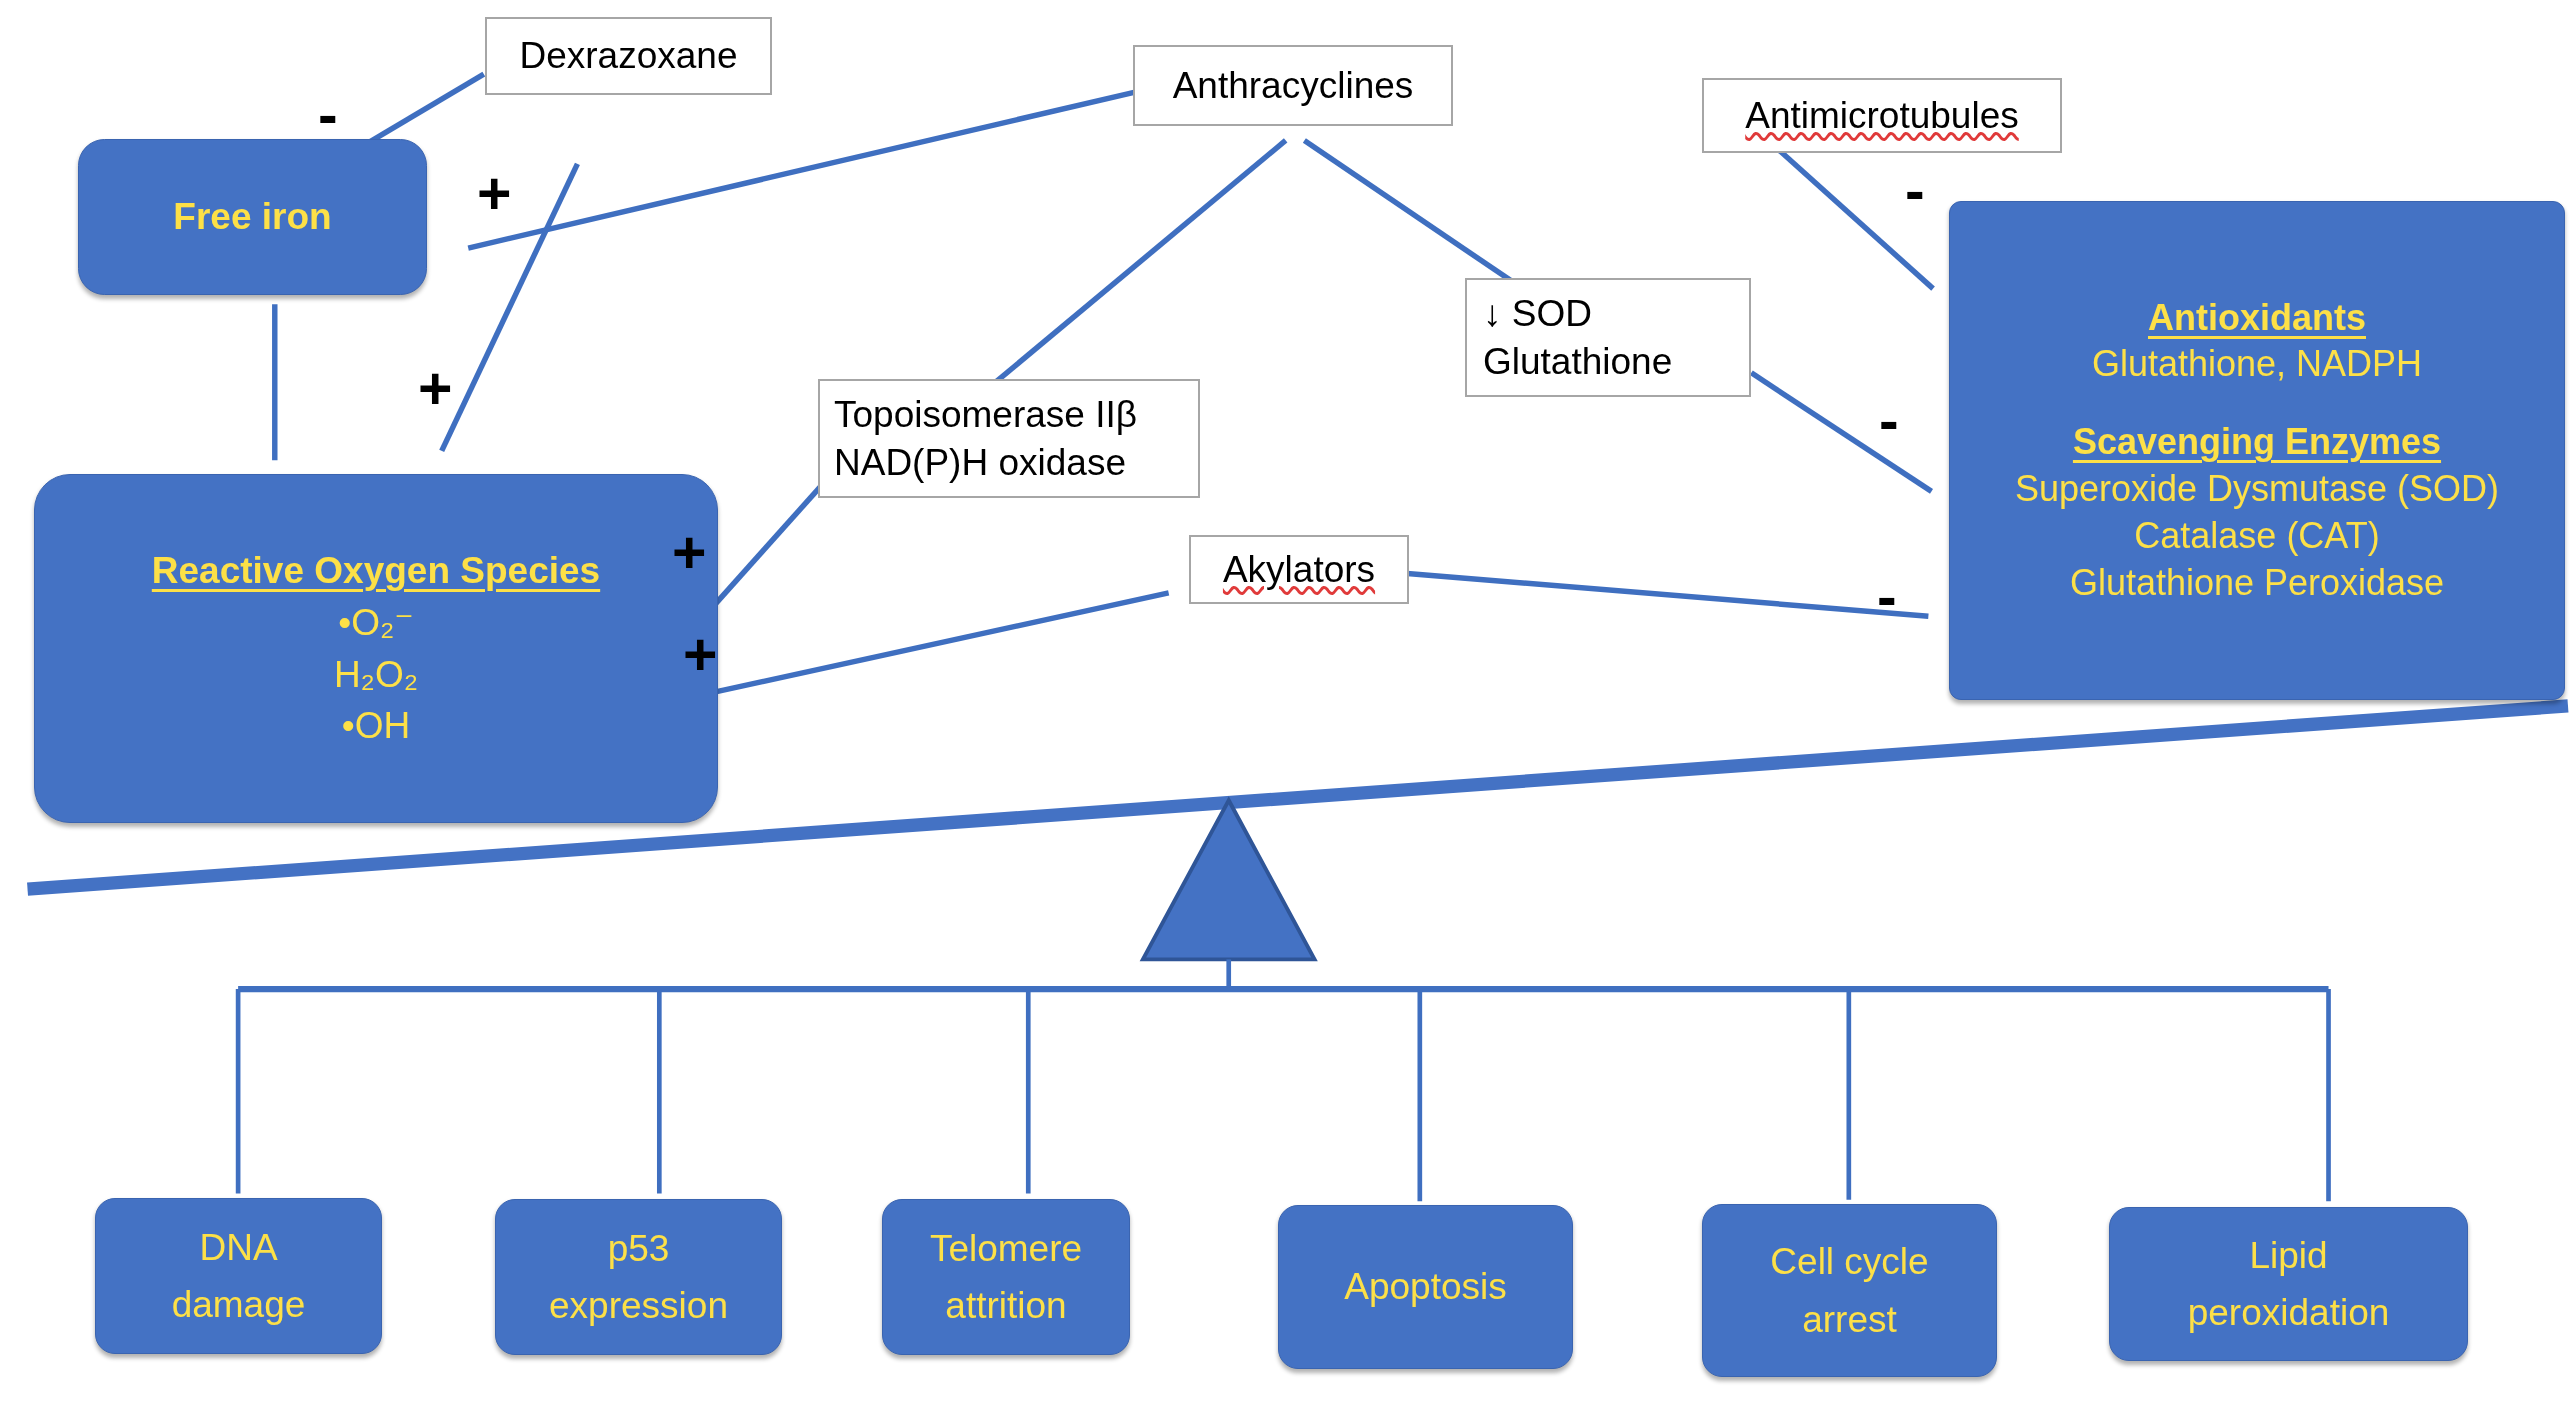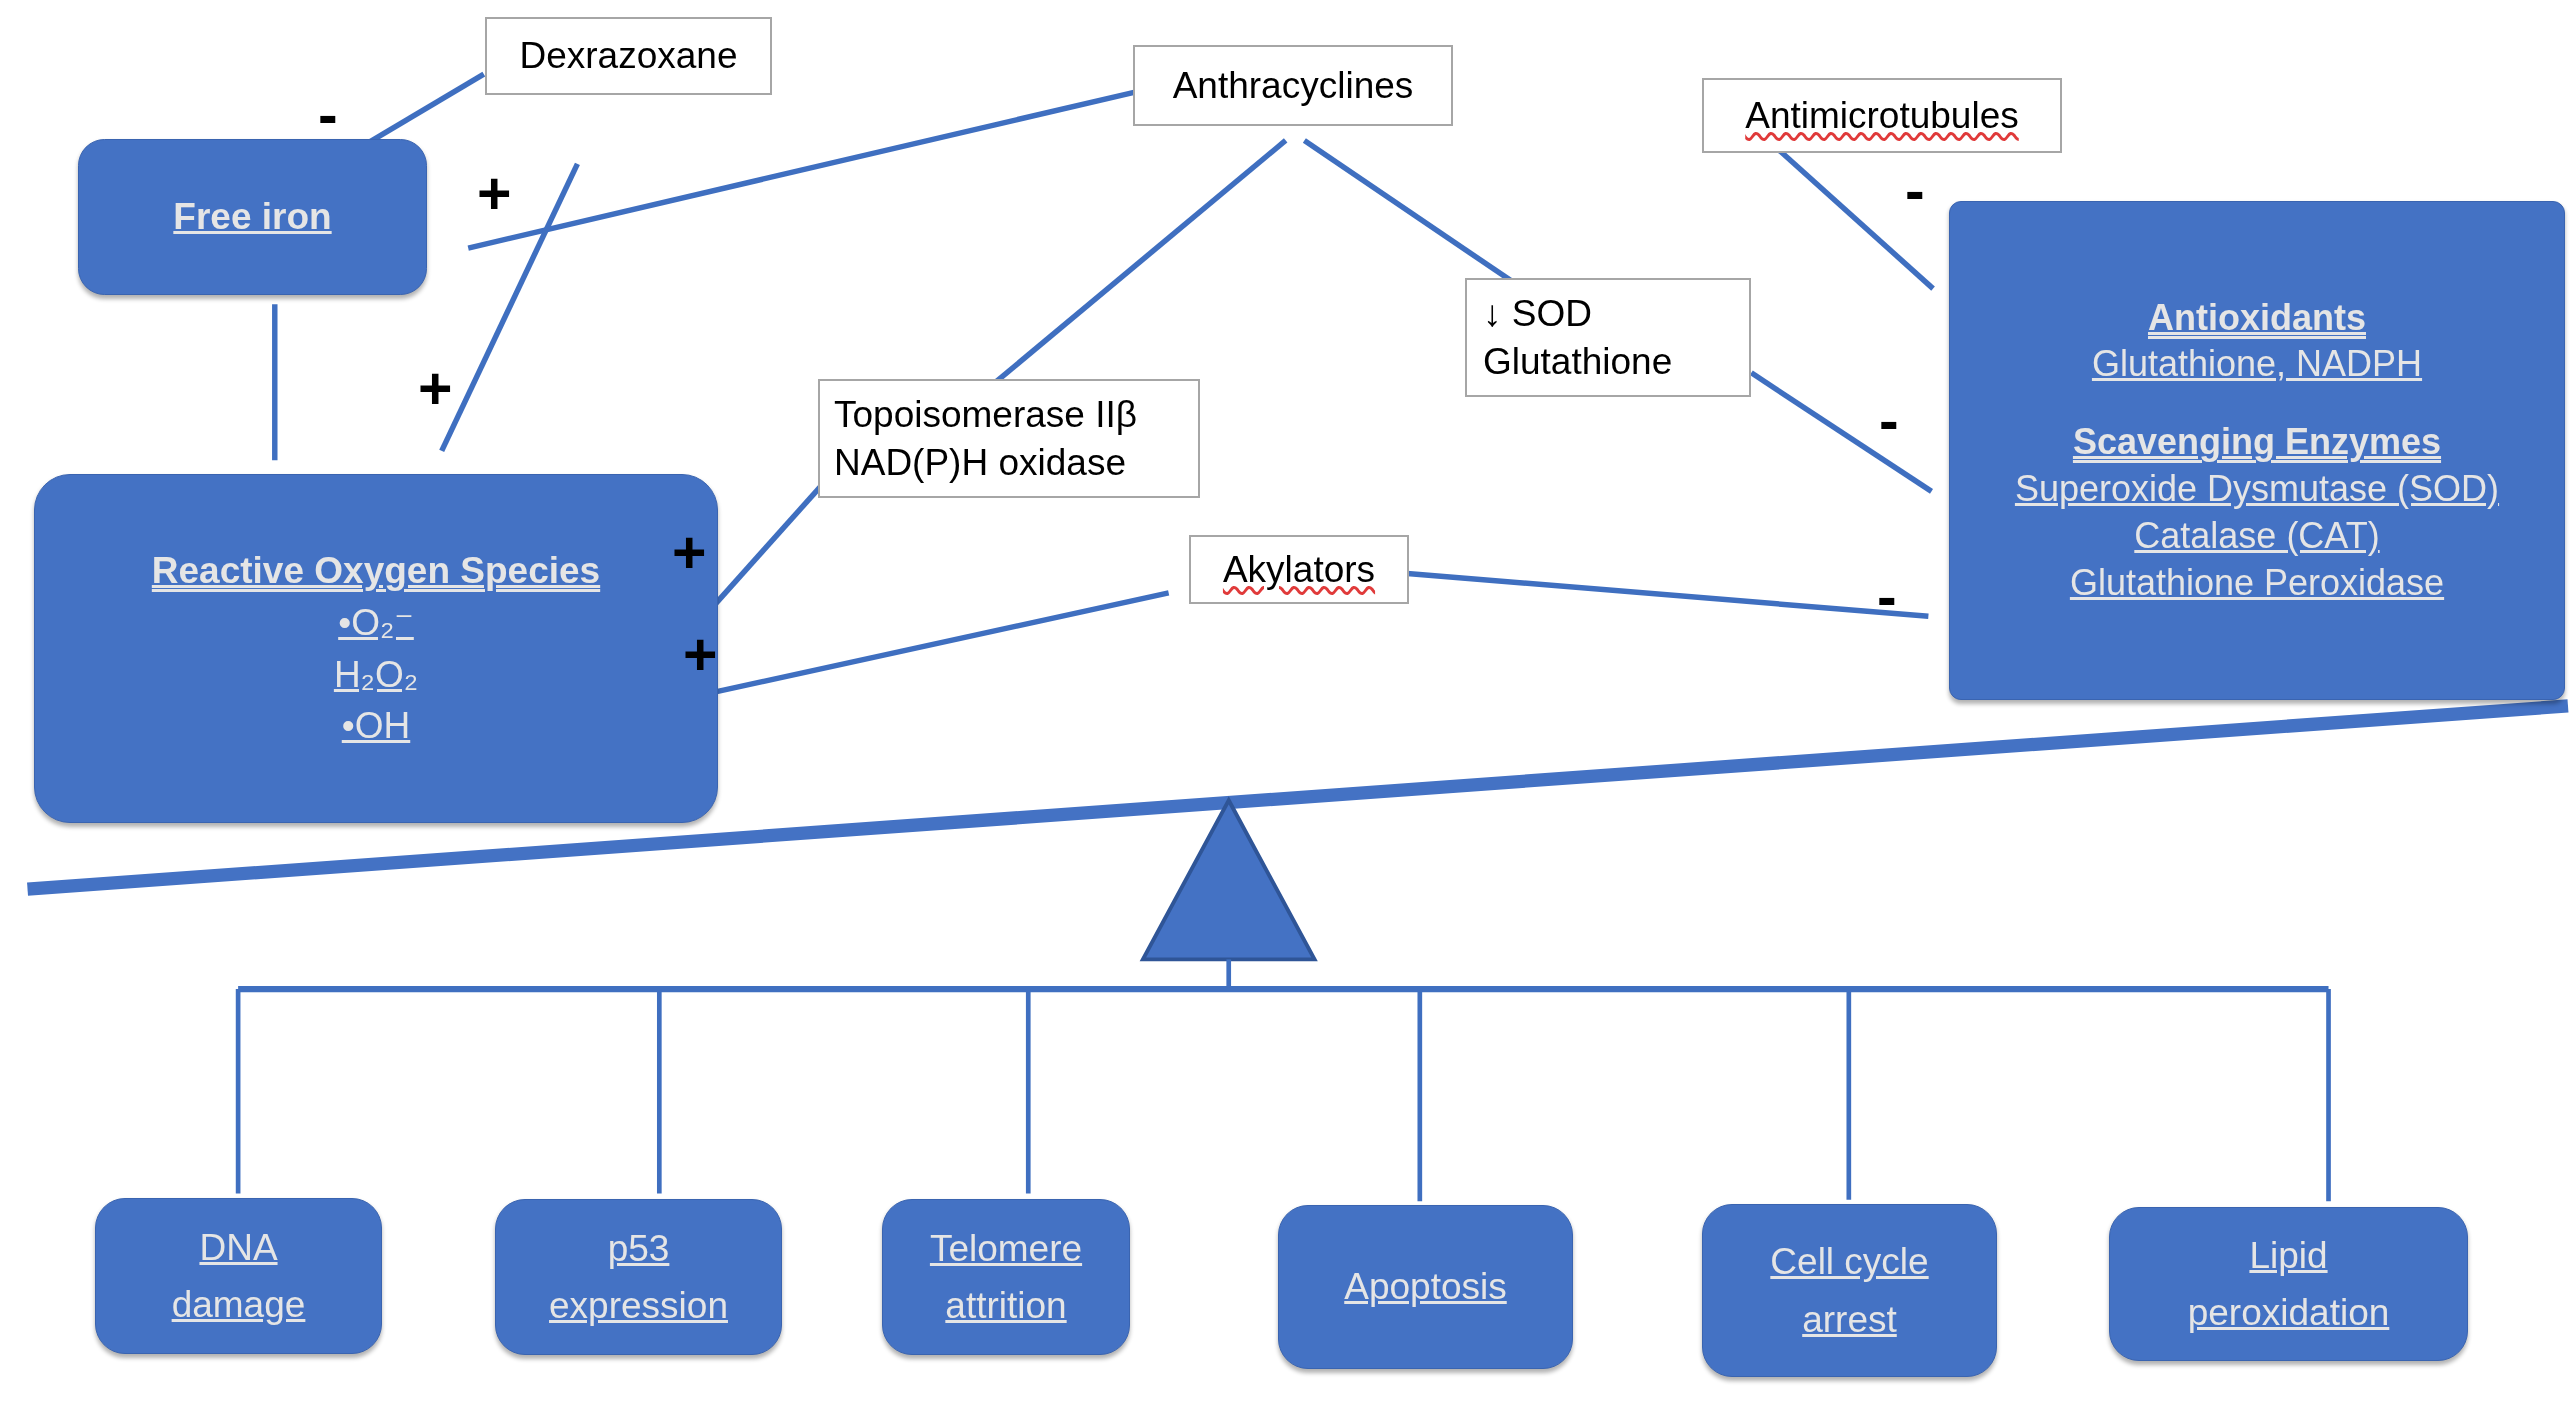--- a/index.html
+++ b/index.html
@@ -40,25 +40,24 @@
   
   .bbox{
     position:absolute;
     background:#4472c4;
     border:1.6px solid #3a64b0;
     box-sizing:border-box;
     display:flex;
     flex-direction:column;
     align-items:center;
     justify-content:center;
-    color:#e5e5e5;
+    color:#fde047;
     text-align:center;
     z-index:4;
     box-shadow:0 3.9px 4.7px rgba(0,0,0,0.30);
-    text-decoration:underline;
   }
   .bbox .hd{
     font-weight:bold;
     text-decoration:underline;
     text-underline-offset:6.2px;
     text-decoration-thickness:3.1px;
   }
   .bbox .sub{font-weight:normal;}
   .spacer{height:31px;}
 
@@ -73,21 +72,21 @@
     font-size:37px;
     line-height:1.40;
   }
   #box-antiox{
     left:1949px;top:201px;width:616px;height:499px;
     border-radius:12px;
     font-size:36px;
     line-height:1.30;
   }
   .outcome{
-    border-radius:30px;
+    border-radius:20px;
     font-size:37px;
     line-height:1.55;
   }
 
   
   .sign{
     position:absolute;
     color:#000000;
     font-weight:bold;
     z-index:6;

